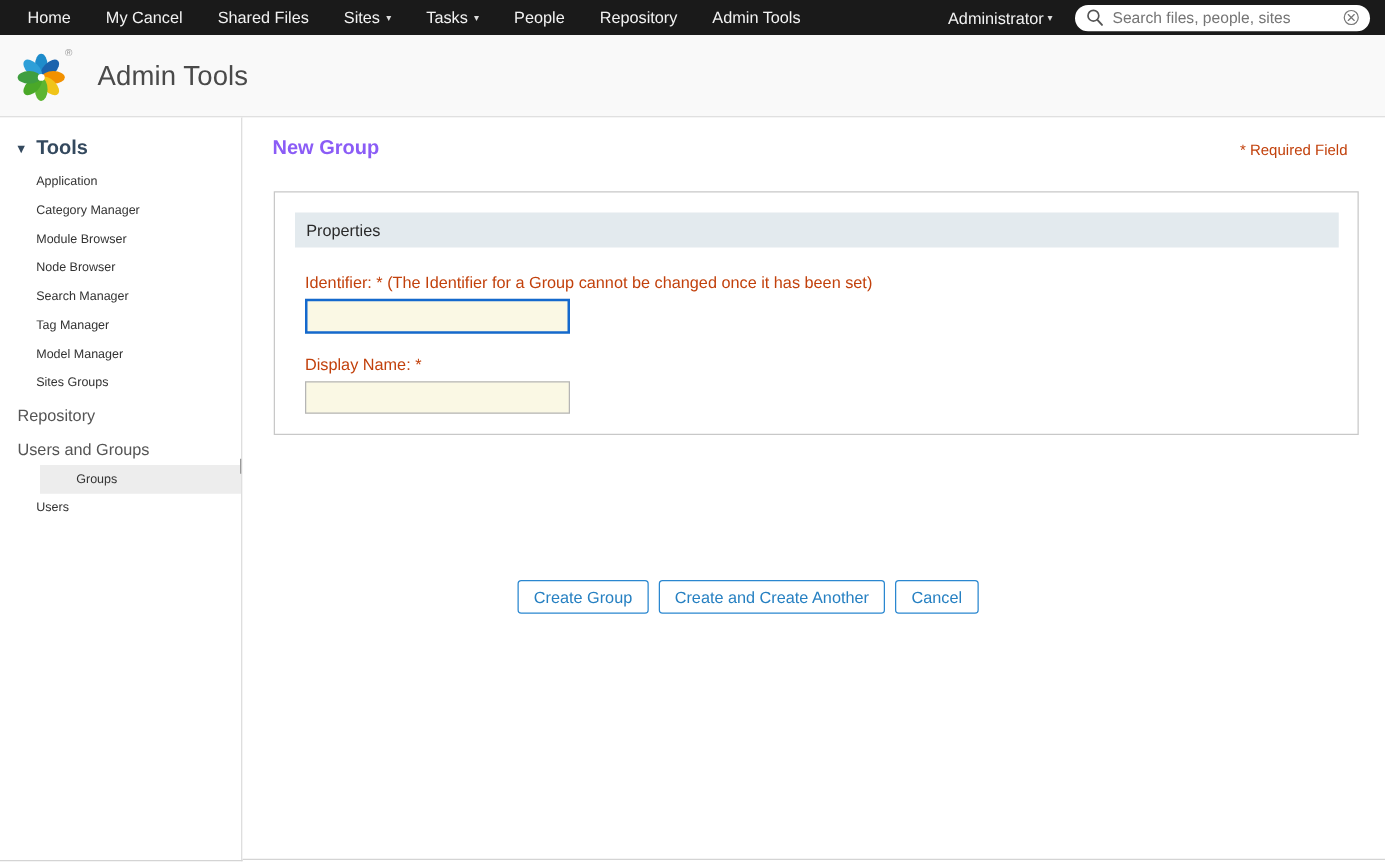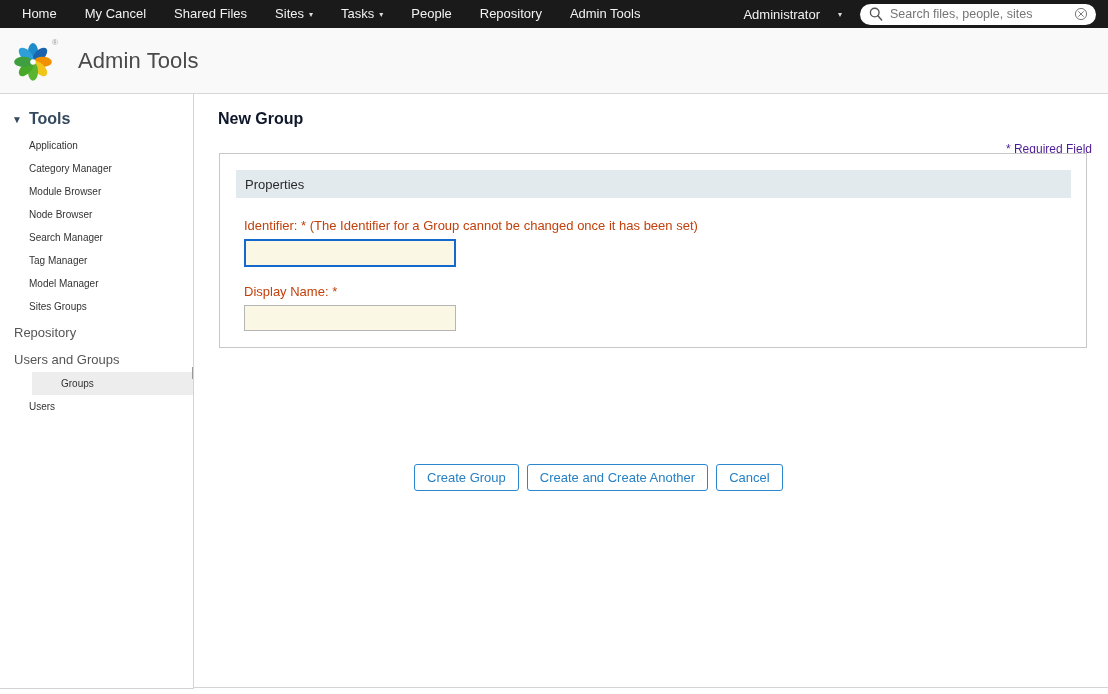--- a/index.html
+++ b/index.html
@@ -58,21 +58,21 @@
     right: 0; top: 0;
     height: 28px;
     display: flex;
     align-items: center;
   }
   .user-menu {
     color: #f2f2f2;
     font-size: 13px;
     display: flex;
     align-items: center;
-    gap: 18px;
+    gap: 3px;
     cursor: pointer;
     padding-right: 18px;
   }
   .searchbox {
     width: 236px;
     height: 21px;
     background: #ffffff;
     border-radius: 11px;
     display: flex;
     align-items: center;
@@ -212,28 +212,27 @@
   }
   .content-head {
     position: relative;
     height: 50px;
   }
   .page-title {
     position: absolute;
     left: 24px; top: 16px;
     font-size: 16px;
     font-weight: bold;
-    color: #0f172a;
+    color: #8b5cf6;
   }
   .required-note {
     position: absolute;
-    right: 16px; top: 19px;
+    right: 30px; top: 19px;
     font-size: 12px;
-    color: #4c1d95;
-    margin-top: 29px;
+    color: #c2410c;
   }
 
   .panel {
     position: absolute;
     left: 25px;
     top: 59px;
     width: 868px;
     height: 195px;
     border: 1px solid #c8c8c8;
     background: #ffffff;

